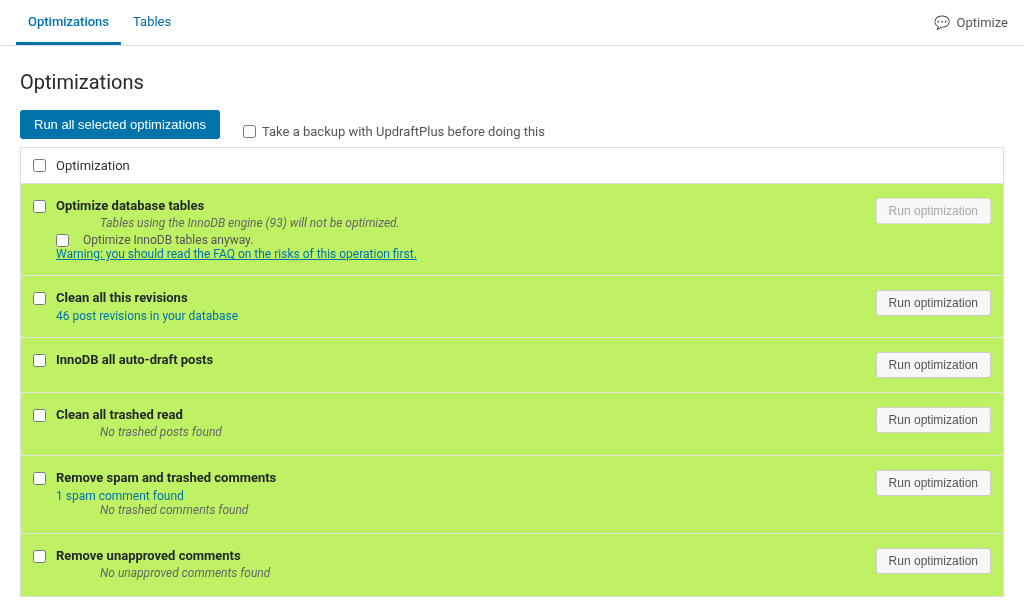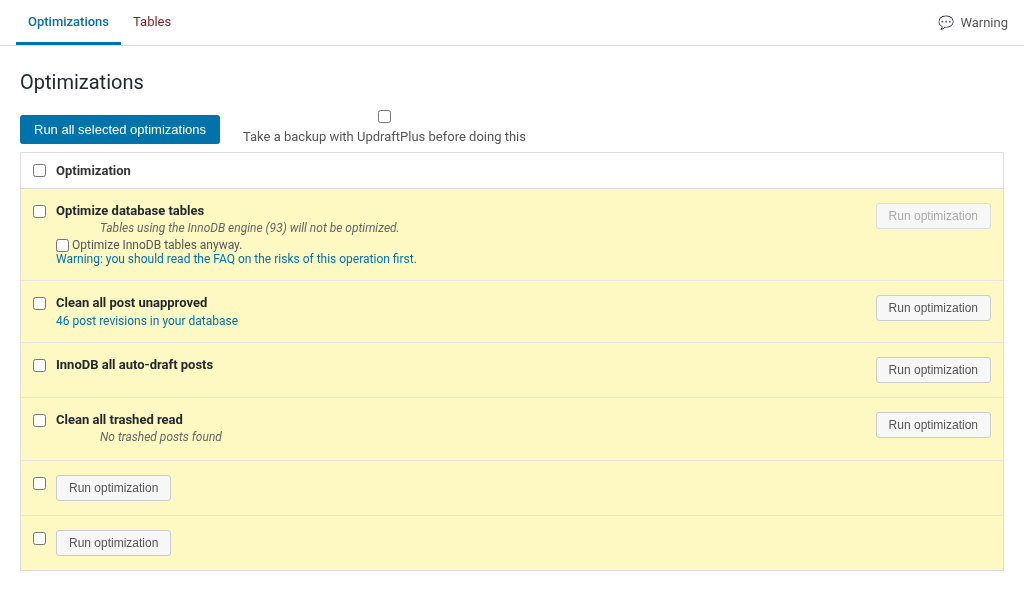--- a/index.html
+++ b/index.html
@@ -29,21 +29,21 @@
       align-items: stretch;
       flex: 1;
       height: 100%;
     }
     .tab {
       display: flex;
       align-items: center;
       padding: 0 12px;
       cursor: pointer;
       font-size: 13px;
-      color: #7f1d1d;
+      color: #0369a1;
       border-bottom: 3px solid transparent;
       height: 100%;
       text-decoration: none;
     }
     .tab.active {
       color: #0073aa;
       border-bottom: 3px solid #0073aa;
       font-weight: 500;
     }
     .tab-bar-right {
@@ -80,47 +80,46 @@
       cursor: pointer;
       white-space: nowrap;
     }
     .backup-checkbox-label {
       display: flex;
       align-items: center;
       gap: 6px;
       font-size: 13px;
       color: #555;
       cursor: pointer;
-      flex-direction: column;
     }
     
     .opt-table {
       width: 100%;
       border: 1px solid #ddd;
       border-collapse: collapse;
     }
     .opt-table-header {
       display: flex;
       align-items: center;
       padding: 10px 12px;
       border-bottom: 1px solid #ddd;
       background: #fff;
       gap: 10px;
     }
     .opt-table-header span {
       font-size: 13px;
-      font-weight: 700;
+      font-weight: 400;
       color: #333;
     }
     .opt-row {
       display: flex;
       align-items: flex-start;
       padding: 14px 12px;
       border-bottom: 1px solid #e5e5e5;
-      background: #fef9c3;
+      background: #bef264;
       gap: 10px;
     }
     .opt-row:last-child {
       border-bottom: none;
     }
     .opt-row-check {
       margin-top: 2px;
       flex-shrink: 0;
     }
     .opt-row-content {
@@ -144,20 +143,21 @@
     }
     .opt-row-link {
       font-size: 12px;
       color: #0073aa;
       text-decoration: none;
       margin-top: 16px;
     }
     .opt-row-warning {
       font-size: 12px;
       color: #0073aa;
+      text-decoration: underline;
       cursor: pointer;
     }
     .opt-row-action {
       flex-shrink: 0;
       display: flex;
       align-items: flex-start;
     }
     .btn-run {
       background: #f7f7f7;
       color: #555;
@@ -174,39 +174,39 @@
       border: 1px solid #ddd;
       padding: 5px 12px;
       border-radius: 3px;
       font-size: 12px;
       cursor: default;
       white-space: nowrap;
     }
     .checkbox-small {
       display: flex;
       align-items: center;
-      gap: 3px;
+      gap: 14px;
       font-size: 12px;
       color: #555;
       margin-top: 3px;
     }
   </style>
 </head>
 <body>
 
 <div class="page-wrapper">
 
   <div class="tab-bar">
     <div class="tab-bar-left">
       <a class="tab active">Optimizations</a>
       <a class="tab">Tables</a>
     </div>
     <div class="tab-bar-right">
       <span>💬</span>
-      <span>Warning</span>
+      <span>Optimize</span>
     </div>
   </div>
 
   <div class="main-content">
     <h1 class="page-title">Optimizations</h1>
 
     <div class="action-bar">
       <button class="btn-primary">Run all selected optimizations</button>
       <label class="backup-checkbox-label">
         <input type="checkbox" style="">
@@ -233,21 +233,21 @@
           <div class="opt-row-warning">Warning: you should read the FAQ on the risks of this operation first.</div>
         </div>
         <div class="opt-row-action">
           <button class="btn-run-disabled">Run optimization</button>
         </div>
       </div>
 
       <div class="opt-row">
         <input type="checkbox" class="opt-row-check" style="">
         <div class="opt-row-content">
-          <div class="opt-row-title">Clean all post unapproved</div>
+          <div class="opt-row-title">Clean all this revisions</div>
           <a class="opt-row-link" href="#">46 post revisions in your database</a>
         </div>
         <div class="opt-row-action">
           <button class="btn-run">Run optimization</button>
         </div>
       </div>
 
       <div class="opt-row">
         <input type="checkbox" class="opt-row-check" style="">
         <div class="opt-row-content">
@@ -264,27 +264,36 @@
           <div class="opt-row-title">Clean all trashed read</div>
           <div class="opt-row-desc">No trashed posts found</div>
         </div>
         <div class="opt-row-action">
           <button class="btn-run">Run optimization</button>
         </div>
       </div>
 
       <div class="opt-row">
         <input type="checkbox" class="opt-row-check" style="">
-        <div class="opt-row-action">
-          <button class="btn-run">Run optimization</button>
-        </div>
-      </div>
-
-      <div class="opt-row">
-        <input type="checkbox" class="opt-row-check" style="">
+        <div class="opt-row-content">
+          <div class="opt-row-title">Remove spam and trashed comments</div>
+          <a class="opt-row-link" href="#">1 spam comment found</a>
+          <div class="opt-row-desc">No trashed comments found</div>
+        </div>
+        <div class="opt-row-action">
+          <button class="btn-run">Run optimization</button>
+        </div>
+      </div>
+
+      <div class="opt-row">
+        <input type="checkbox" class="opt-row-check" style="">
+        <div class="opt-row-content">
+          <div class="opt-row-title">Remove unapproved comments</div>
+          <div class="opt-row-desc">No unapproved comments found</div>
+        </div>
         <div class="opt-row-action">
           <button class="btn-run">Run optimization</button>
         </div>
       </div>
 
     </div>
   </div>
 </div>
 
 </body></html>

